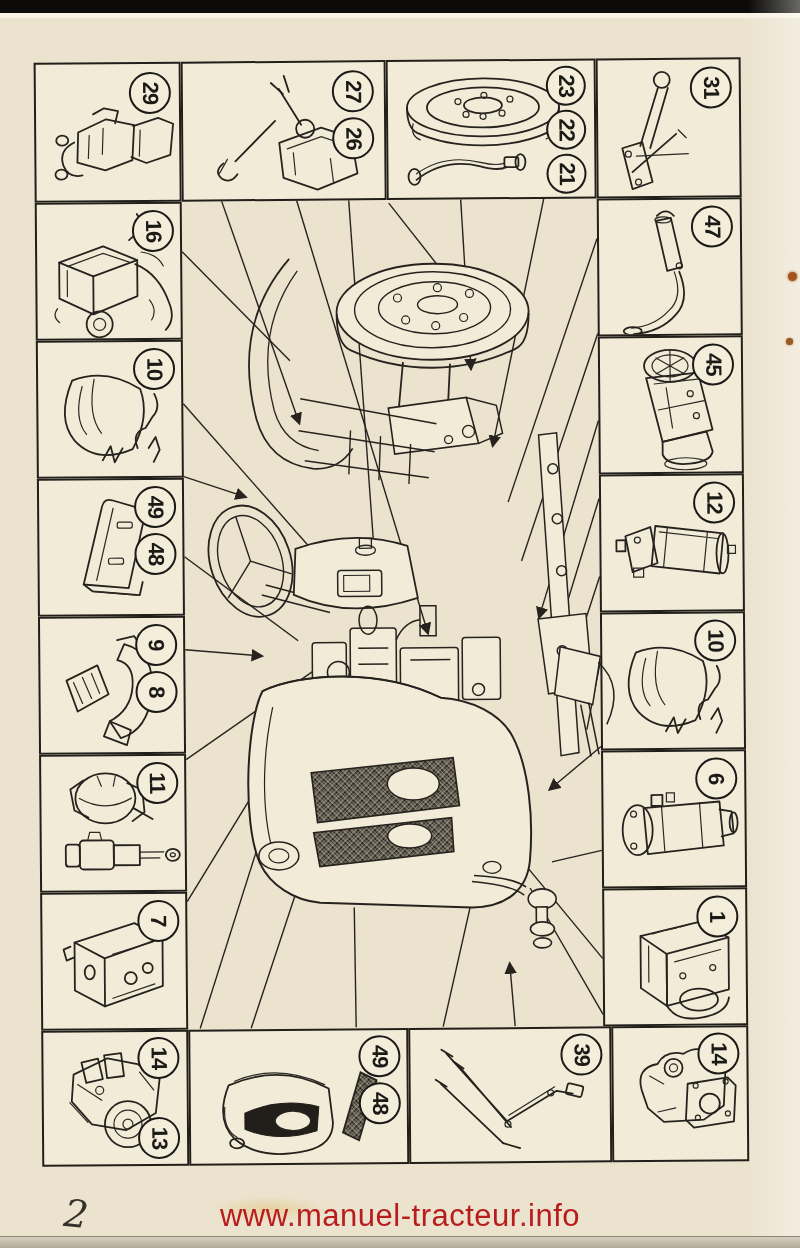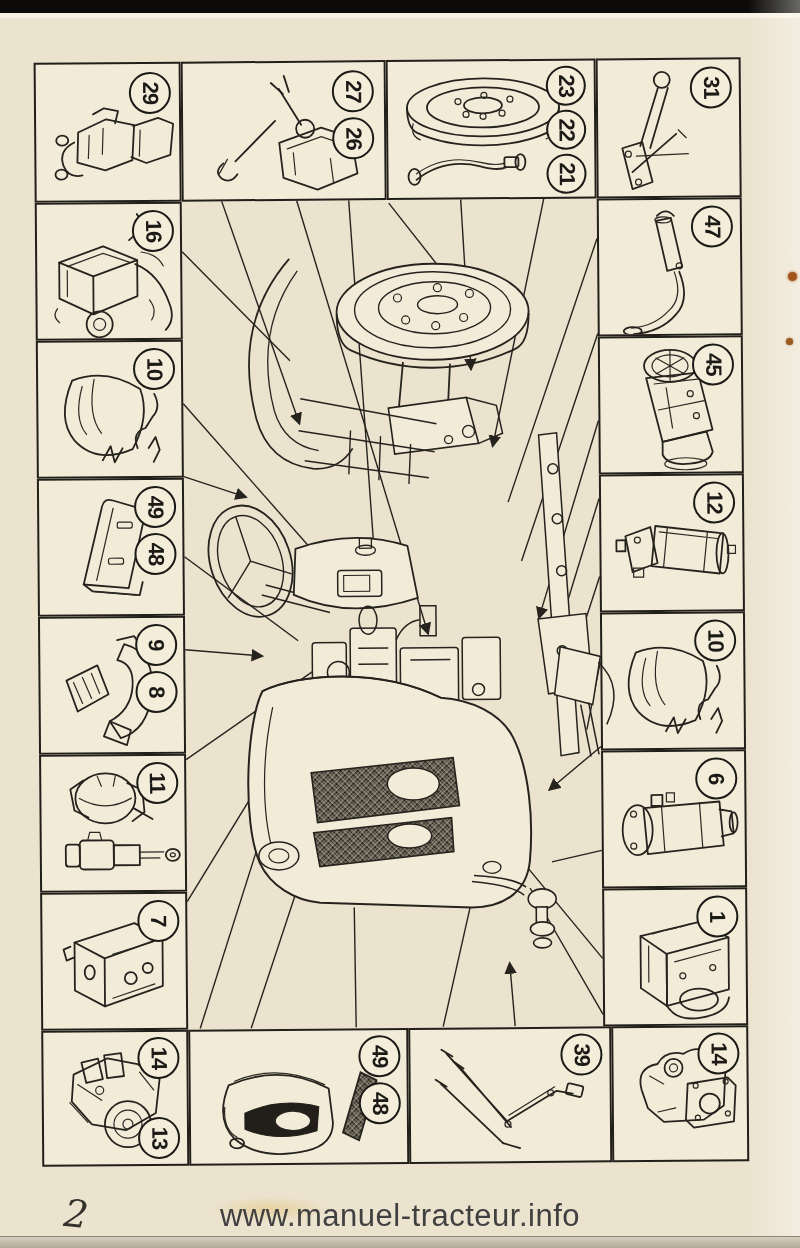--- a/index.html
+++ b/index.html
@@ -30,21 +30,21 @@
 
   .badge{width:42px;height:42px;border:2.6px solid #1c1a17;border-radius:50%;
     background:#f3edda;display:flex;align-items:center;justify-content:center;box-sizing:border-box;}
   .badge span{transform:rotate(90deg);font-size:22px;font-weight:600;color:#1c1a17;letter-spacing:-1px;white-space:nowrap;}
   .badge.small{width:40px;height:40px;}
   .badge-stack{position:absolute;display:flex;flex-direction:column;gap:5px;}
 
   .center-art{position:absolute;left:0;top:0;width:800px;height:1248px;pointer-events:none;}
 
   .watermark{position:absolute;left:50%;top:1198px;transform:translateX(-50%);
-    font-size:31px;color:#404040;letter-spacing:.5px;}
+    font-size:31px;color:#b91c1c;letter-spacing:.5px;}
   .pagenum{position:absolute;left:64px;top:1192px;font-family:"DejaVu Serif",serif;
     font-style:italic;font-size:38px;color:#35322c;transform:rotate(6deg);}
 
   svg *{vector-effect:non-scaling-stroke;}
   .ink{stroke:#26231e;stroke-width:1.8;fill:none;stroke-linecap:round;stroke-linejoin:round;}
   .ink-thin{stroke:#2b2823;stroke-width:1.2;fill:none;stroke-linecap:round;}
   .ink-fill{stroke:#26231e;stroke-width:1.8;fill:#f1ebd8;stroke-linejoin:round;}
 </style>
 </head>
 <body>

